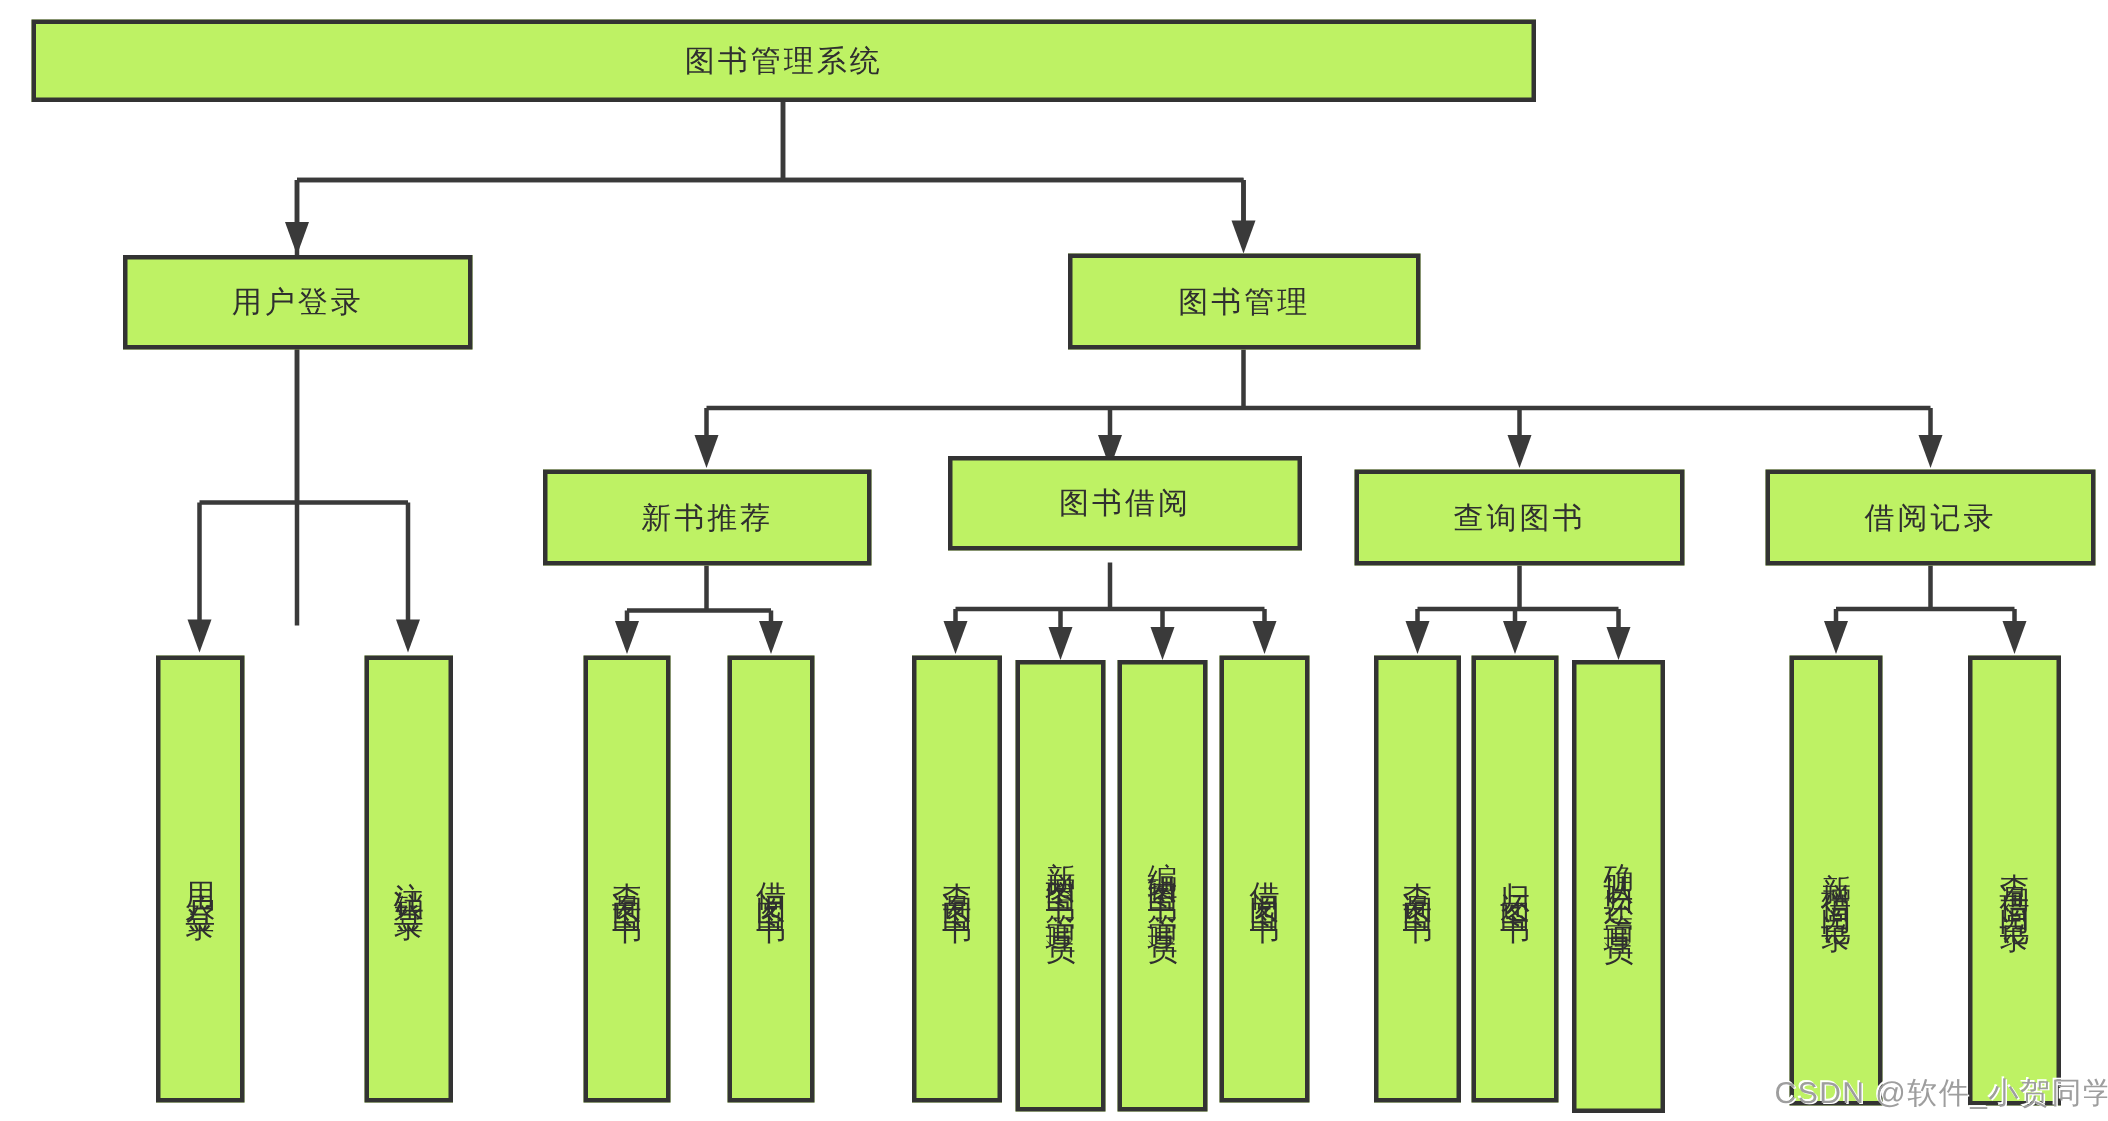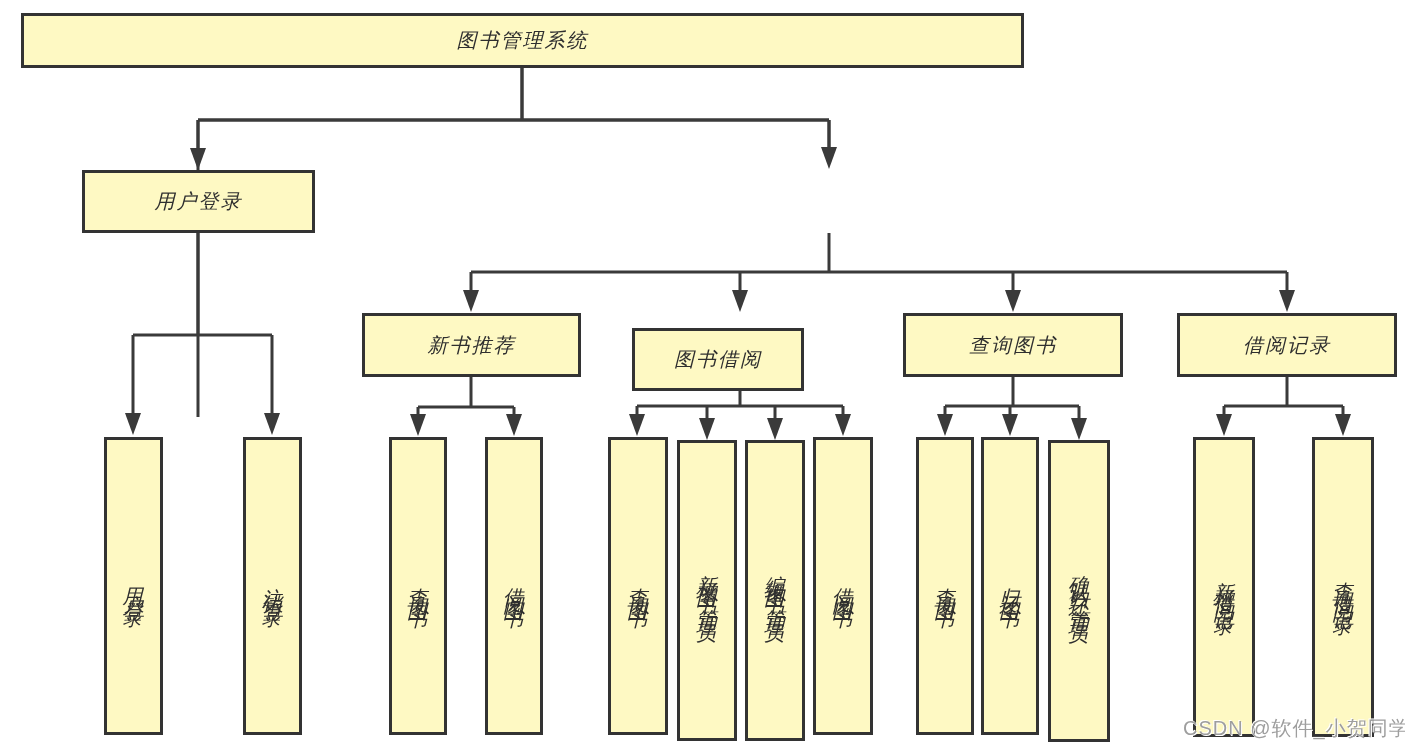--- a/index.html
+++ b/index.html
@@ -18,28 +18,27 @@
   svg.edges {
     position: absolute;
     left: 0; top: 0;
     width: 1405px;
     height: 747px;
     z-index: 1;
   }
   .node {
     position: absolute;
     box-sizing: border-box;
-    background: #fef9c3;
+    background: #bef264;
     border: 3px solid #333333;
     color: #2f2f2f;
     display: flex;
     align-items: center;
     justify-content: center;
     z-index: 2;
-    font-style: italic;
   }
   .hnode {
     font-size: 20px;
     letter-spacing: 2px;
   }
   .vnode .vtext {
     writing-mode: vertical-rl;
     text-orientation: mixed;
     font-size: 20px;
     letter-spacing: 7px;
@@ -109,23 +108,24 @@
     <g>
       <path d="M1287 377 V406 M1224 406 H1343 M1224 406 V416 M1343 406 V416"></path>
       <polygon points="1216,414 1232,414 1224,436" fill="#3a3a3a" stroke="none"></polygon>
       <polygon points="1335,414 1351,414 1343,436" fill="#3a3a3a" stroke="none"></polygon>
     </g>
   </svg>
 
   <div class="node hnode" style="left:21px; top:13px; width:1003px; height:55px;">图书管理系统</div>
 
   <div class="node hnode" style="left:82px; top:170px; width:233px; height:63px;">用户登录</div>
+  <div class="node hnode" style="left:712px; top:169px; width:235px; height:64px;">图书管理</div>
 
   <div class="node hnode" style="left:362px; top:313px; width:219px; height:64px;">新书推荐</div>
-  <div class="node hnode" style="left:632px; top:328px; width:172px; height:63px;">图书借阅</div>
+  <div class="node hnode" style="left:632px; top:304px; width:236px; height:63px;">图书借阅</div>
   <div class="node hnode" style="left:903px; top:313px; width:220px; height:64px;">查询图书</div>
   <div class="node hnode" style="left:1177px; top:313px; width:220px; height:64px;text-align:center;">借阅记录</div>
 
   <div class="node vnode" style="left:104px; top:437px; width:59px; height:298px;">
     <span class="vtext">用户登录</span>
   </div>
   <div class="node vnode" style="left:243px; top:437px; width:59px; height:298px;">
     <span class="vtext">注销登录</span>
   </div>
 

